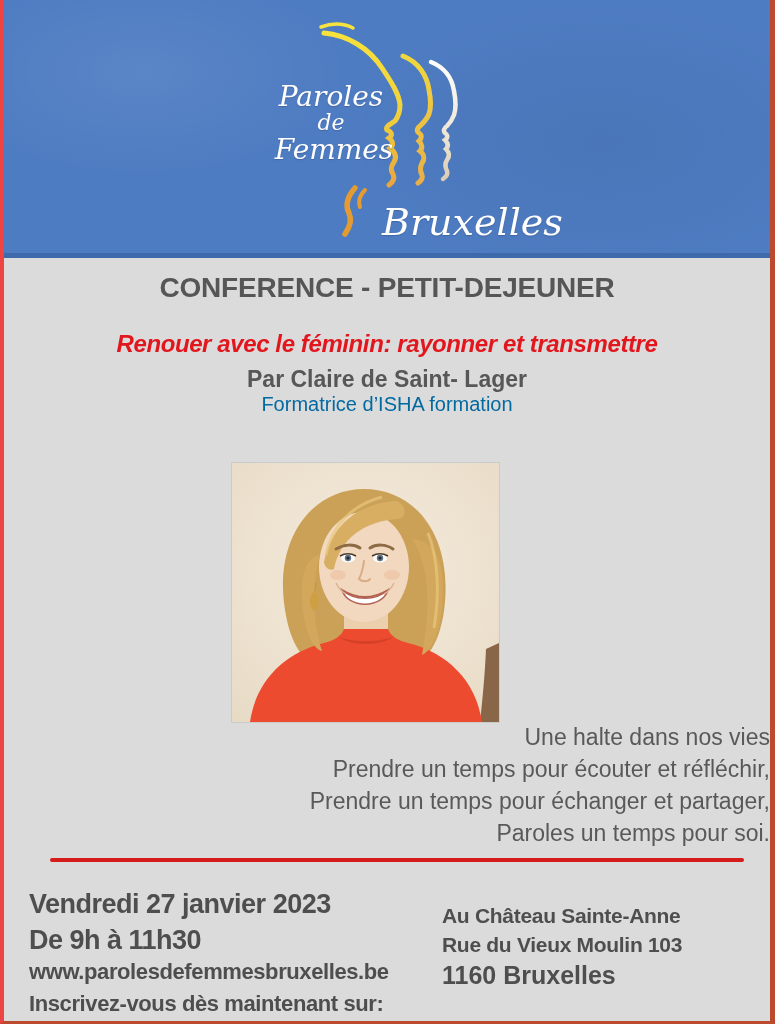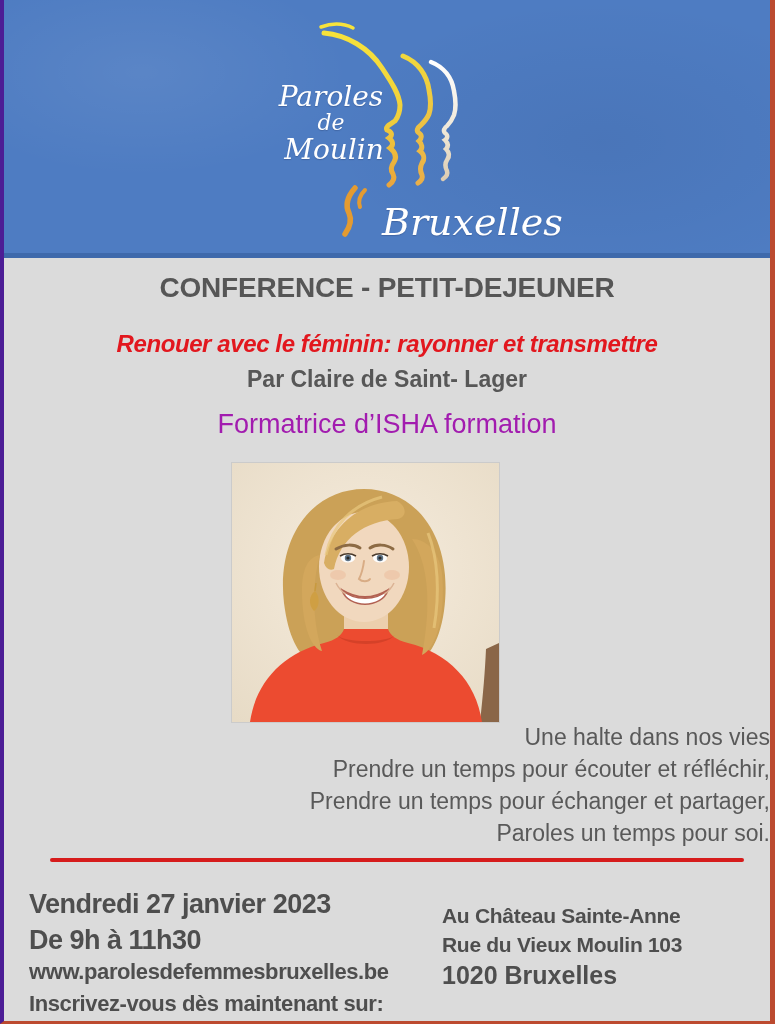--- a/index.html
+++ b/index.html
@@ -1,18 +1,18 @@
 <!DOCTYPE html>
 <html><head>
 <meta charset="utf-8">
 <style>
   html,body{margin:0;padding:0;background:#ffffff;}
   .poster{
     position:relative;width:775px;height:1024px;box-sizing:border-box;
-    border-left:4px solid #4c1d95;border-right:5px solid #bc4a2f;border-bottom:3px solid #bc4a2f;
+    border-left:4px solid #ef4444;border-right:5px solid #bc4a2f;border-bottom:3px solid #bc4a2f;
     background:#dbdbdb;overflow:hidden;
     font-family:"Liberation Sans",sans-serif;color:#565656;
   }
   
   .banner{
     position:absolute;top:0;left:0;right:0;height:258px;
     background:
       radial-gradient(ellipse 320px 160px at 18% 28%, rgba(255,255,255,.07), transparent 65%),
       radial-gradient(ellipse 420px 220px at 78% 55%, rgba(0,10,40,.06), transparent 65%),
       #4e7cc2;
@@ -26,21 +26,21 @@
   .logo-l1{left:262px;top:80px;width:130px;font-size:28px;}
   .logo-l2{left:262px;top:110px;width:130px;font-size:22px;}
   .logo-l3{left:262px;top:133px;width:136px;font-size:28px;}
   .logo-city{left:378px;top:200px;font-size:38px;}
   .logo-profiles{position:absolute;left:265px;top:15px;}
   
   .center-line{position:absolute;left:0;width:100%;text-align:center;white-space:nowrap;}
   .conf-title{top:272px;font-size:28px;font-weight:bold;color:#565656;letter-spacing:-0.2px;}
   .event-title{top:330px;font-size:24px;font-weight:bold;font-style:italic;color:#e2171e;letter-spacing:-0.4px;}
   .speaker{top:366px;font-size:23px;font-weight:bold;color:#575757;}
-  .role{top:409px;font-size:27px;color:#a21caf;}
+  .role{top:393px;font-size:20px;color:#0369a1;}
   .photo{
     position:absolute;left:228px;top:463px;width:267px;height:259px;
     box-shadow:0 0 0 1px rgba(0,0,0,.07);background:#f1e7d8;
   }
   .description{
     position:absolute;top:721px;left:0;width:100%;text-align:right;
     font-size:23px;line-height:32px;color:#595959;
   }
   .divider{position:absolute;left:46px;top:858px;width:694px;height:4px;background:#d61b1b;border-radius:2px;}
   
@@ -89,21 +89,21 @@
                C 175,113 174,116 176,118 C 179,120 179,123 176,125 C 179,128 180,131 177,134
                C 180,137 181,141 178,145 C 176,148 176,152 178,156 C 179,159 177,162 174,164" fill="none" stroke="url(#g3)" stroke-width="4.5" stroke-linecap="round"></path>
 
       <g>
         <path d="M 86,173 C 79,181 76,190 80,198 C 83,205 81,212 76,219" fill="none" stroke="#e49b31" stroke-width="5.5" stroke-linecap="round"></path>
         <path d="M 96,175 C 91,180 89,186 91,192" fill="none" stroke="#e49b31" stroke-width="4" stroke-linecap="round"></path>
       </g>
     </svg>
     <div class="logo-script logo-l1">Paroles</div>
     <div class="logo-script logo-l2">de</div>
-    <div class="logo-script logo-l3">Moulin</div>
+    <div class="logo-script logo-l3">Femmes</div>
     <div class="logo-script logo-city">Bruxelles</div>
     <div class="banner-edge"></div>
   </header>
 
   <h1 class="center-line conf-title" style="margin:0;position:absolute;">CONFERENCE - PETIT-DEJEUNER</h1>
   <div class="center-line event-title" style="position:absolute;">Renouer avec le féminin: rayonner et transmettre</div>
   <div class="center-line speaker" style="position:absolute;">Par Claire de Saint- Lager</div>
   <div class="center-line role" style="position:absolute;">Formatrice d’ISHA formation</div>
 
   <div class="photo">
@@ -175,16 +175,16 @@
   <div class="schedule">
     <div class="big">Vendredi 27 janvier 2023</div>
     <div class="big">De 9h à 11h30</div>
     <div class="small">www.parolesdefemmesbruxelles.be</div>
     <div class="small first">Inscrivez-vous dès maintenant sur:</div>
   </div>
 
   <div class="venue">
     <div class="line">Au Château Sainte-Anne</div>
     <div class="line">Rue du Vieux Moulin 103</div>
-    <div class="city">1020 Bruxelles</div>
+    <div class="city">1160 Bruxelles</div>
   </div>
 
 </div>
 
 </body></html>

